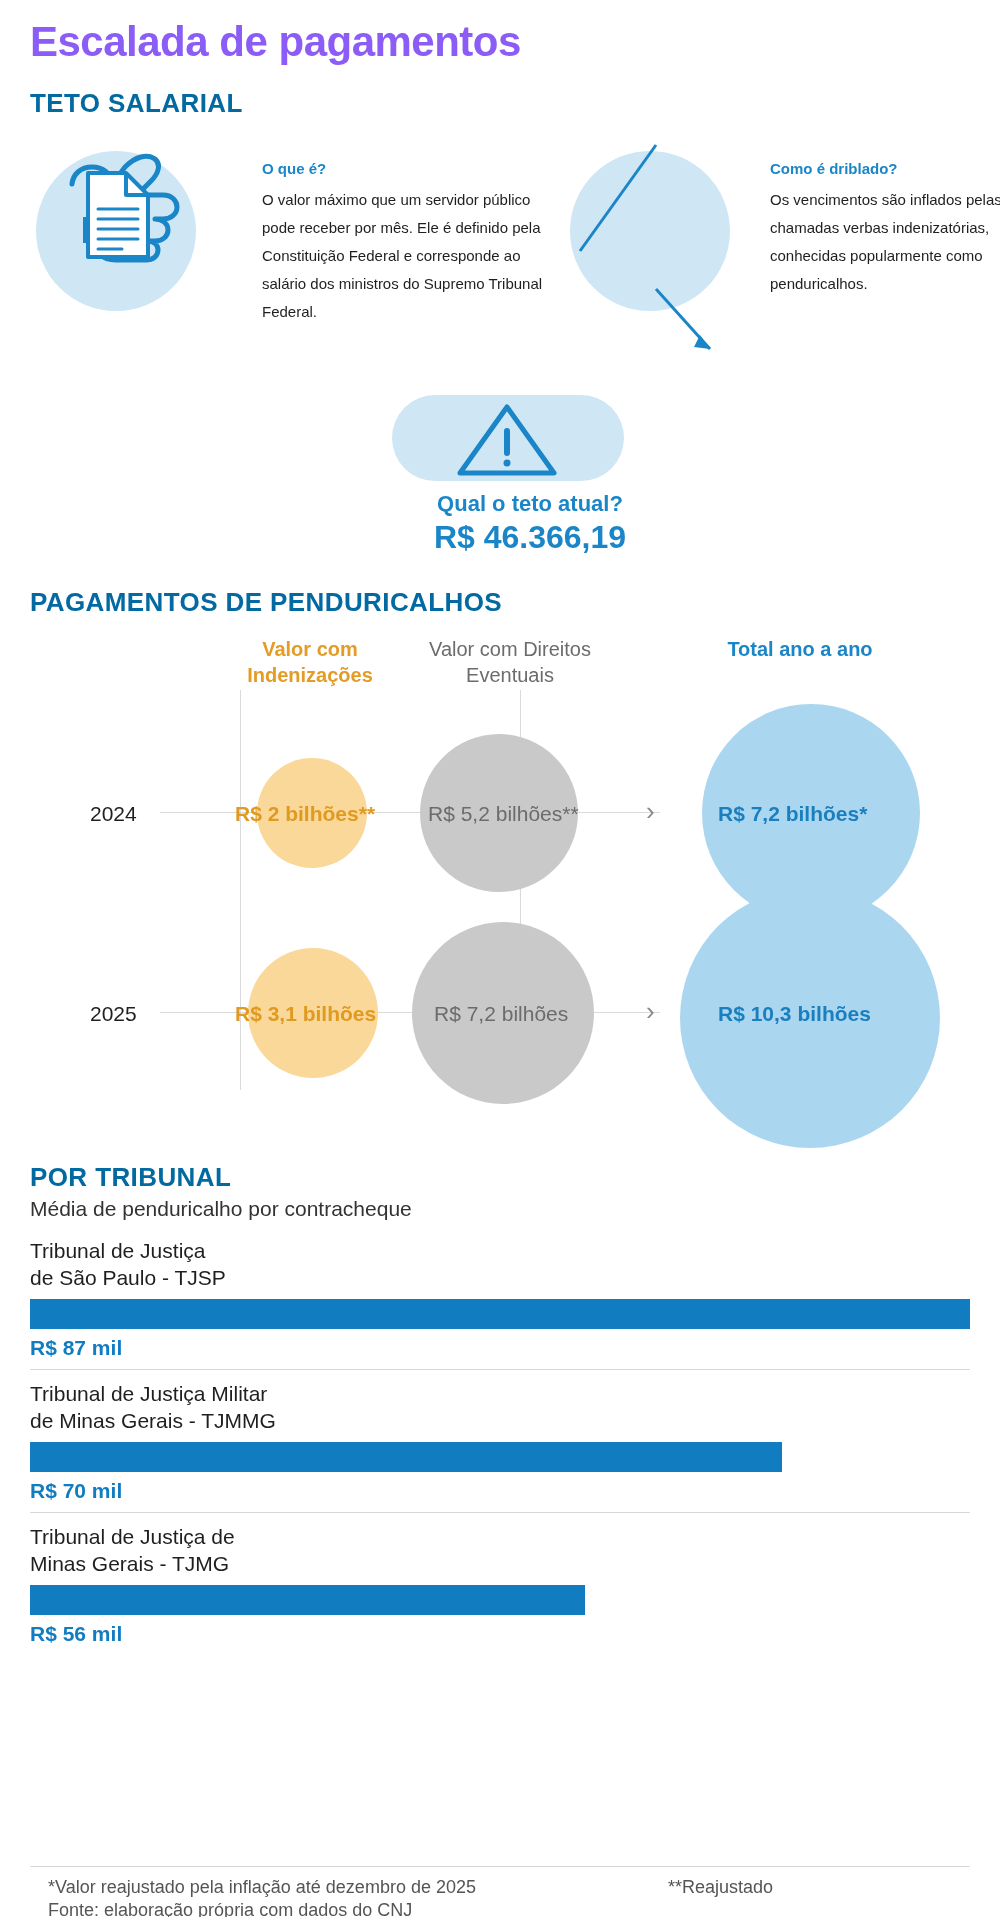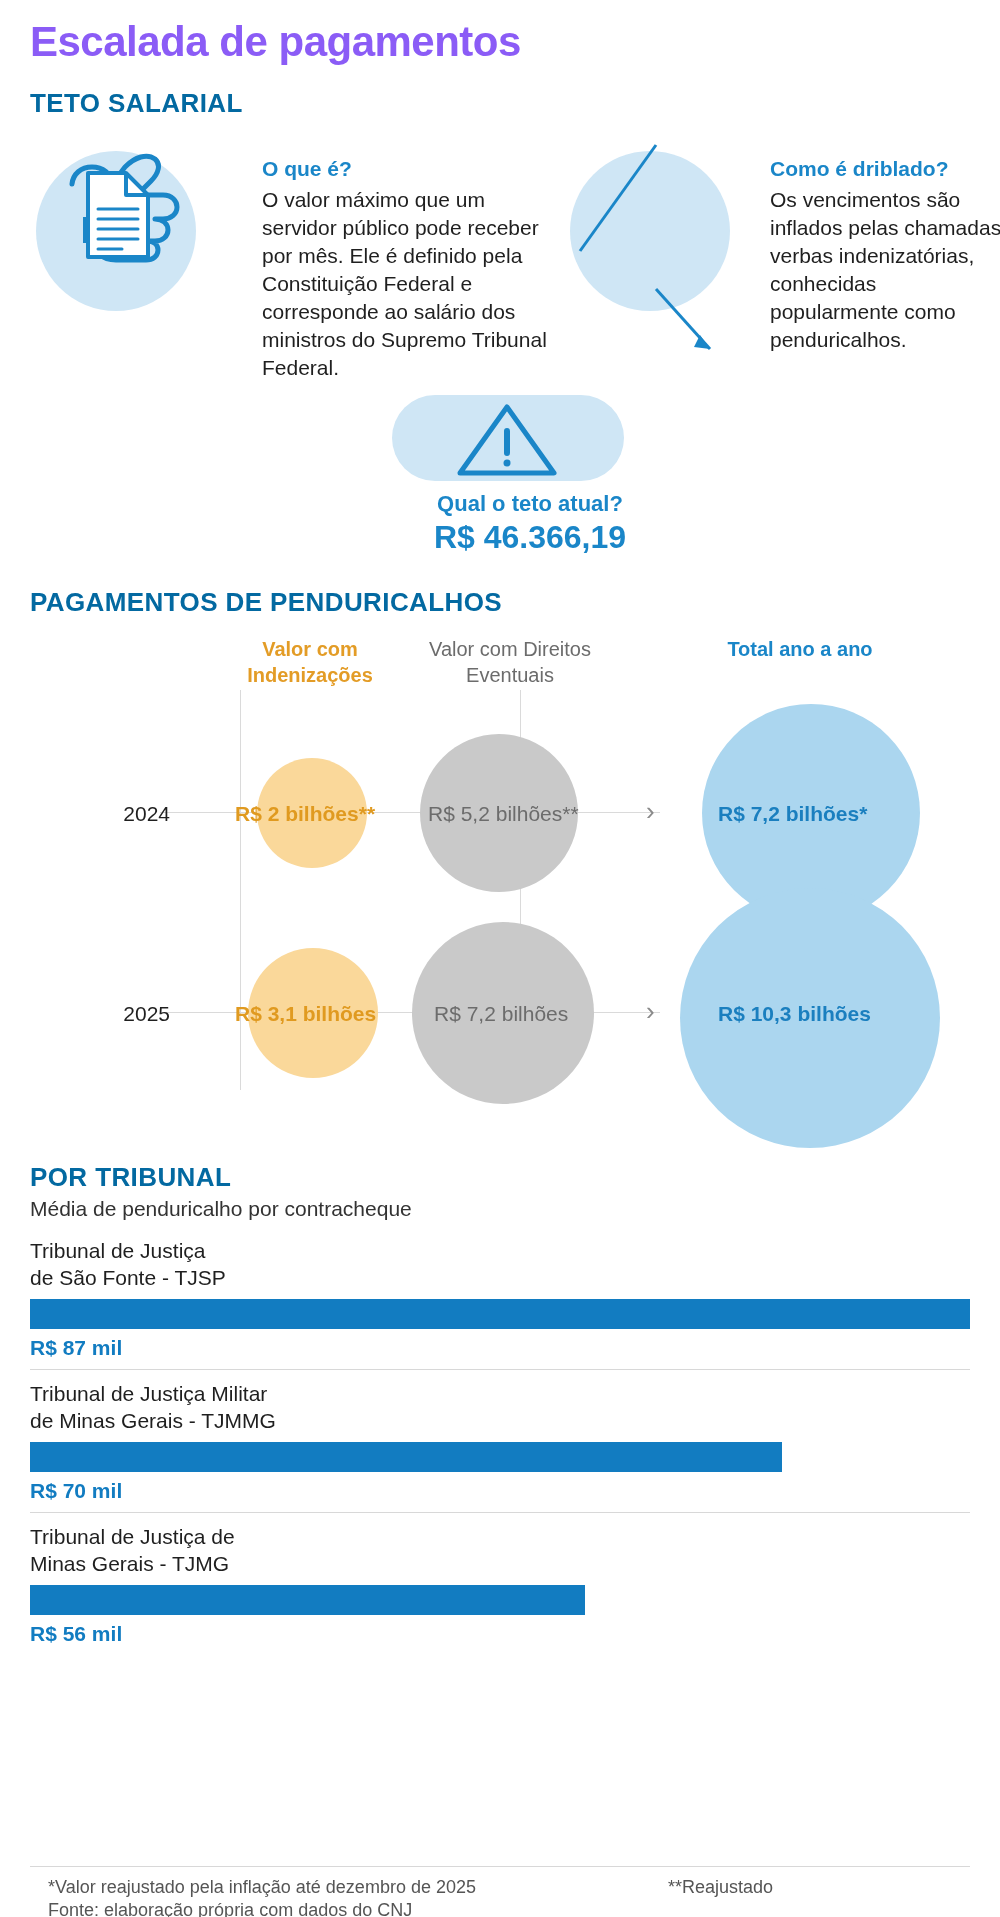--- a/index.html
+++ b/index.html
@@ -67,21 +67,21 @@
     width: 160px;
     height: 160px;
   }
   .icon-q, .icon-doc {
     position: absolute;
     left: 0; top: 0;
     width: 160px; height: 160px;
   }
   .txt-col {
     position: absolute;
-    font-size: 21px;
+    font-size: 15px;
     line-height: 28px;
     color: #1f1f1f;
   }
   .txt-col .hl {
     color: #1a86c8;
     font-weight: bold;
     display: block;
     margin-bottom: 3px;
   }
   .col-left { left: 232px; top: 22px; width: 300px; }
@@ -152,21 +152,20 @@
     top: 60px;
     width: 1px;
     height: 400px;
     background: #dadada;
   }
 
   .yr-label {
     position: absolute;
     font-size: 21px;
     color: #1f1f1f;
-    text-align: right;
     width: 80px;
   }
 
   .circ {
     position: absolute;
     border-radius: 50%;
   }
   .c-orange { background: #fad89a; }
   .c-gray   { background: #c9c9c9; }
   .c-blue   { background: #abd6ef; }
@@ -347,21 +346,21 @@
     <div class="arrow" style="left:616px; top:366px;">›</div>
   </div>
 
   <h2 class="section-title">POR TRIBUNAL</h2>
   <div class="section-sub">Média de penduricalho por contracheque</div>
 
   <div class="bars">
 
     <div class="bar-item">
       <div class="bar-name">Tribunal de Justiça
-de São Fonte - TJSP</div>
+de São Paulo - TJSP</div>
       <div class="bar-track">
         <div class="bar-fill" style="width:100%;"></div>
       </div>
       <div class="bar-val">R$ 87 mil</div>
       <div class="divider"></div>
     </div>
 
     <div class="bar-item">
       <div class="bar-name">Tribunal de Justiça Militar
 de Minas Gerais - TJMMG</div>

